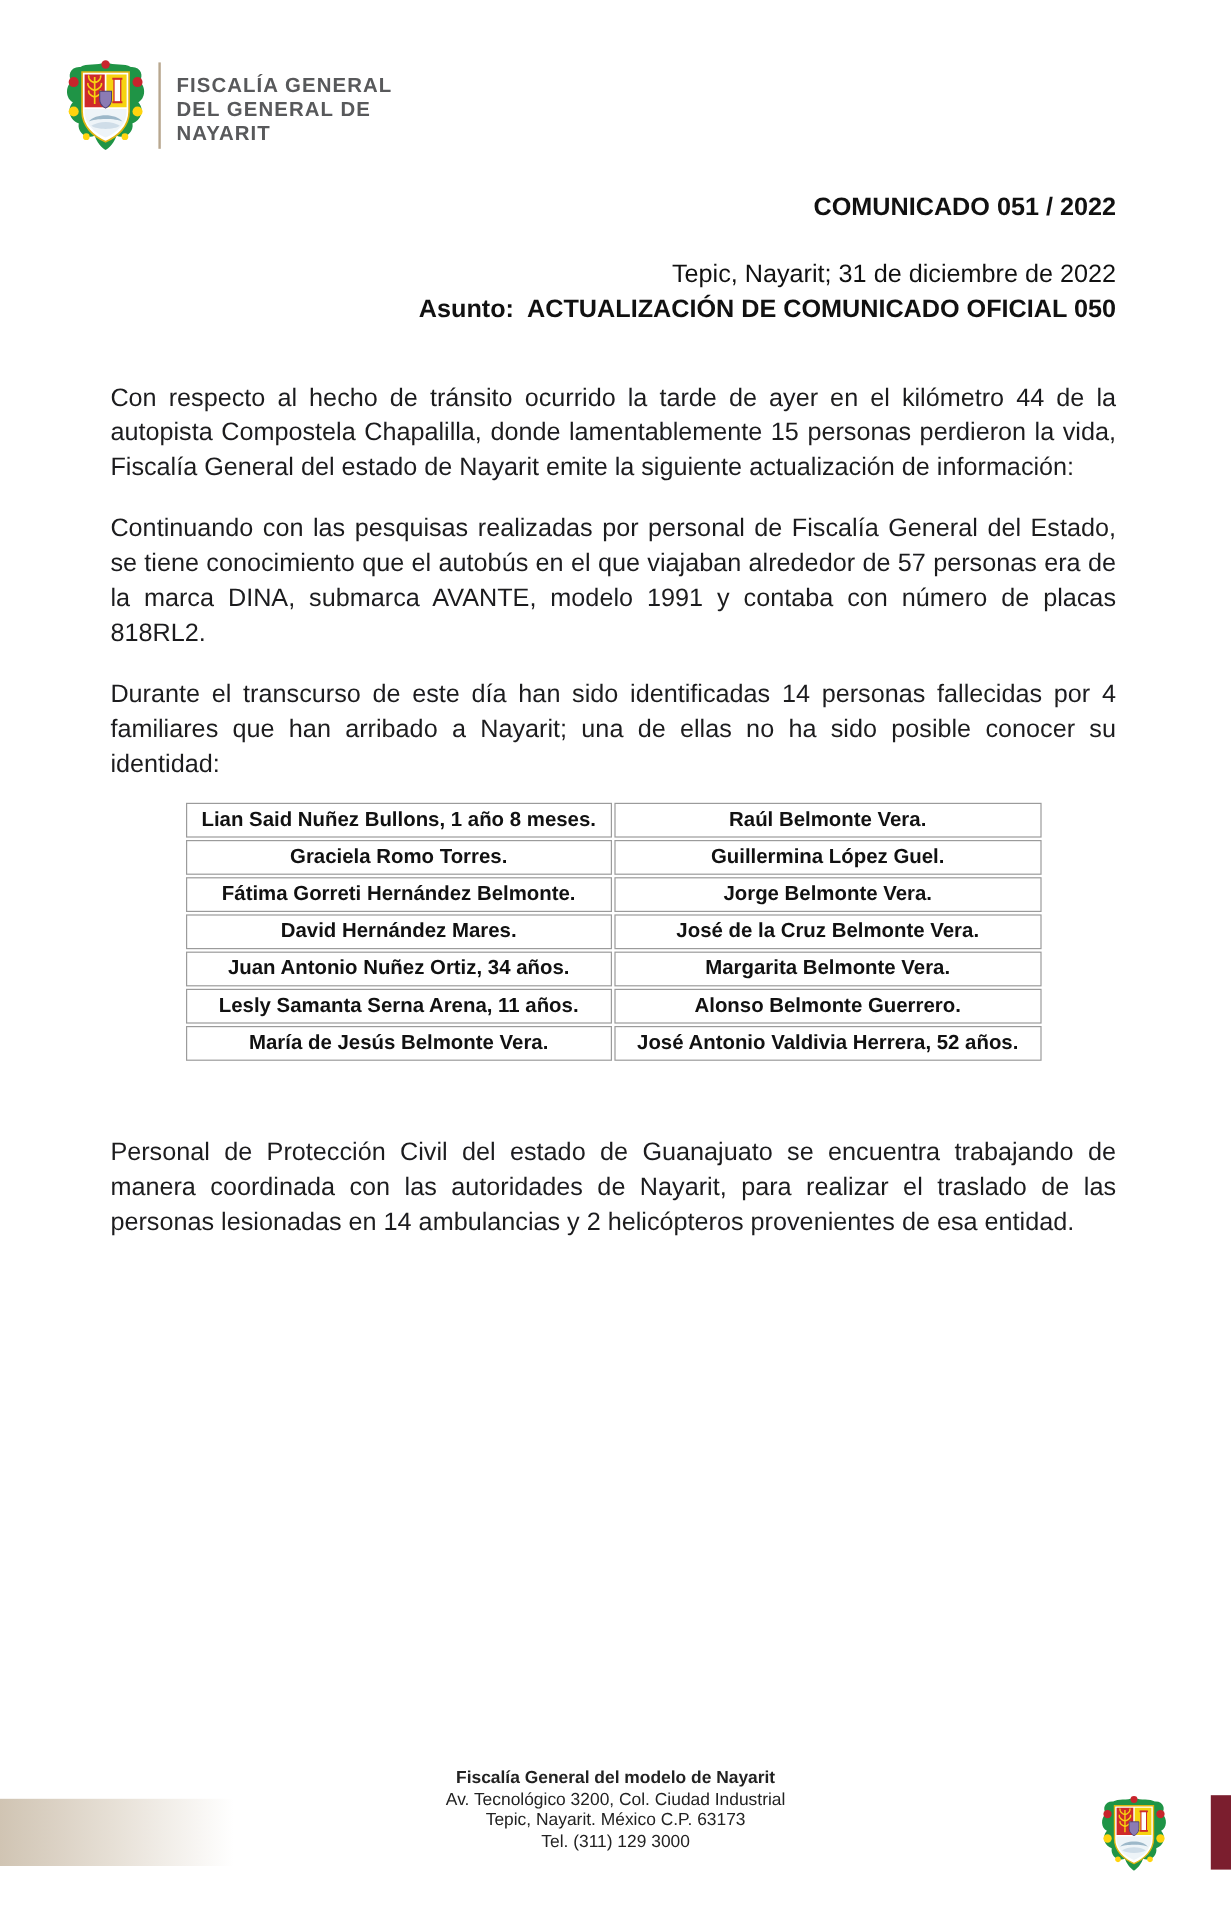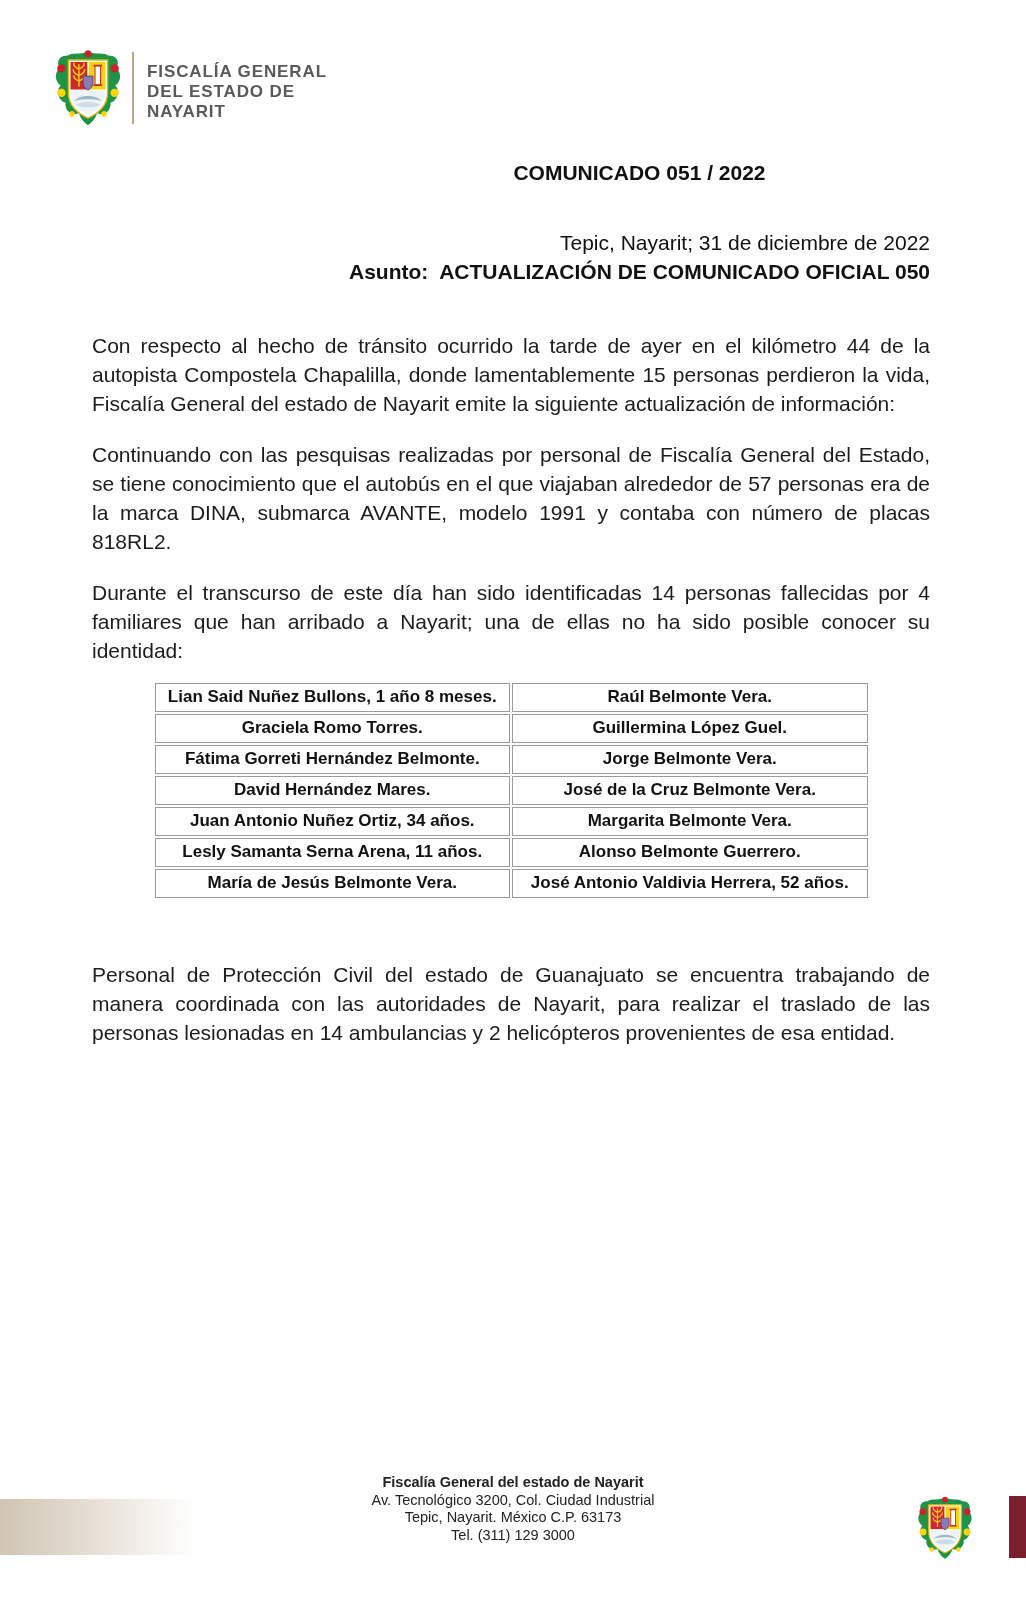--- a/index.html
+++ b/index.html
@@ -17,25 +17,25 @@
   .brand-divider{position:absolute;left:132px;top:52px;width:2px;height:72px;background:#b8a78f;}
   .brand-text{
     position:absolute;left:147px;top:62px;
     font-size:17px;font-weight:bold;color:#58595b;
     letter-spacing:0.9px;line-height:20px;
   }
   .heading-block{
     position:absolute;right:96px;top:158px;
     text-align:right;font-size:21px;line-height:29px;color:#111;
   }
-  .heading-block .comunicado{font-weight:bold;margin-bottom:41px;text-align:center;}
+  .heading-block .comunicado{font-weight:bold;margin-bottom:27px;}
   .heading-block .subject{font-weight:bold;white-space:pre-wrap;}
   
   .body-col{
-    position:absolute;left:92px;top:331px;width:838px;
+    position:absolute;left:92px;top:317px;width:838px;
     font-size:21px;line-height:29px;text-align:justify;color:#1c1c1e;
   }
   .body-col p{margin:0 0 22px 0;}
   .body-col p.before-table{margin-bottom:16px;}
   
   .victims{
     width:717px;margin:0 auto 60px auto;
     border-collapse:separate;border-spacing:2px;
     table-layout:fixed;
   }
@@ -87,21 +87,21 @@
 </svg>
 
 <div class="page">
 
   <svg class="escudo-top" viewBox="0 0 100 110">
       <use href="#escudo"></use>
     </svg>
   <div class="brand-divider"></div>
   <div class="brand-text">
     <div>FISCALÍA GENERAL</div>
-    <div>DEL ESTADO DE</div>
+    <div>DEL GENERAL DE</div>
     <div>NAYARIT</div>
   </div>
 
   <div class="heading-block">
     <div class="comunicado">COMUNICADO 051 / 2022</div>
     <div class="dateline">Tepic, Nayarit; 31 de diciembre de 2022</div>
     <div class="subject">Asunto:  ACTUALIZACIÓN DE COMUNICADO OFICIAL 050</div>
   </div>
 
   <div class="body-col">
@@ -140,21 +140,21 @@
           <td>José Antonio Valdivia Herrera, 52 años.</td>
         </tr>
       </tbody>
     </table>
 
     <p>Personal de Protección Civil del estado de Guanajuato se encuentra trabajando de manera coordinada con las autoridades de Nayarit, para realizar el traslado de las personas lesionadas en 14 ambulancias y 2 helicópteros provenientes de esa entidad.</p>
   </div>
 
   <div class="footer-gradient"></div>
   <div class="footer-text">
-    <div class="org">Fiscalía General del estado de Nayarit</div>
+    <div class="org">Fiscalía General del modelo de Nayarit</div>
     <div>Av. Tecnológico 3200, Col. Ciudad Industrial</div>
     <div>Tepic, Nayarit. México C.P. 63173</div>
     <div>Tel. (311) 129 3000</div>
   </div>
   <svg class="escudo-bottom" viewBox="0 0 100 110">
       <use href="#escudo"></use>
     </svg>
   <div class="maroon-bar"></div>
 
 </div>

